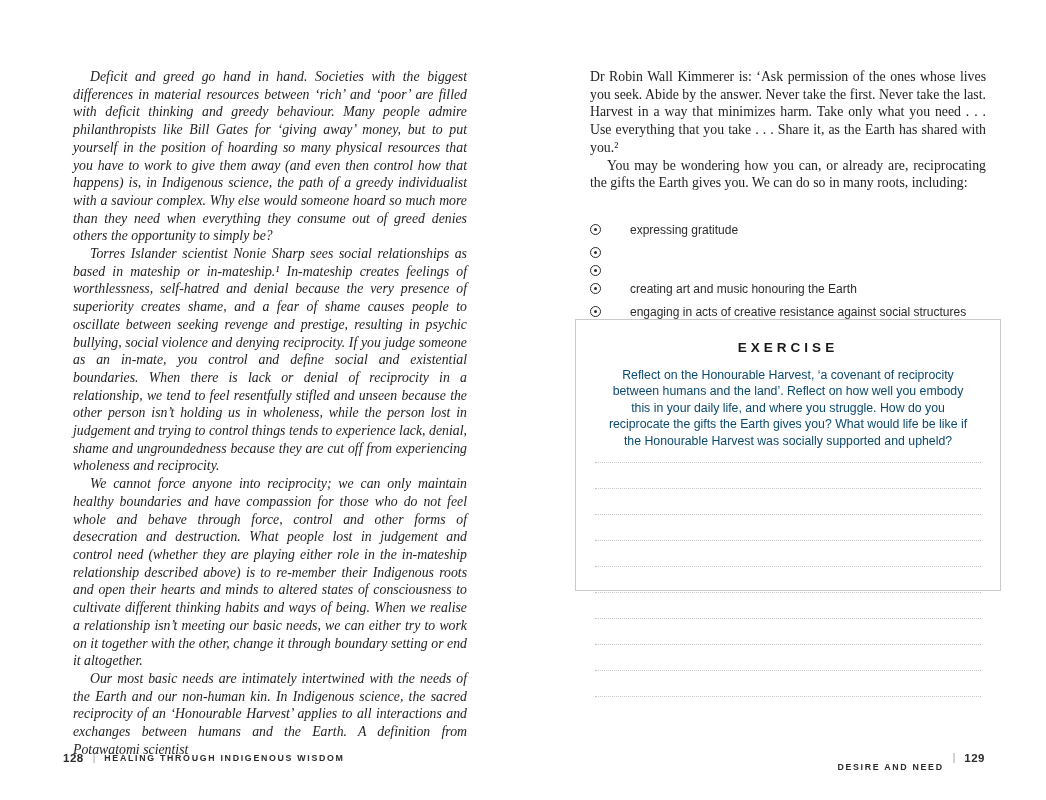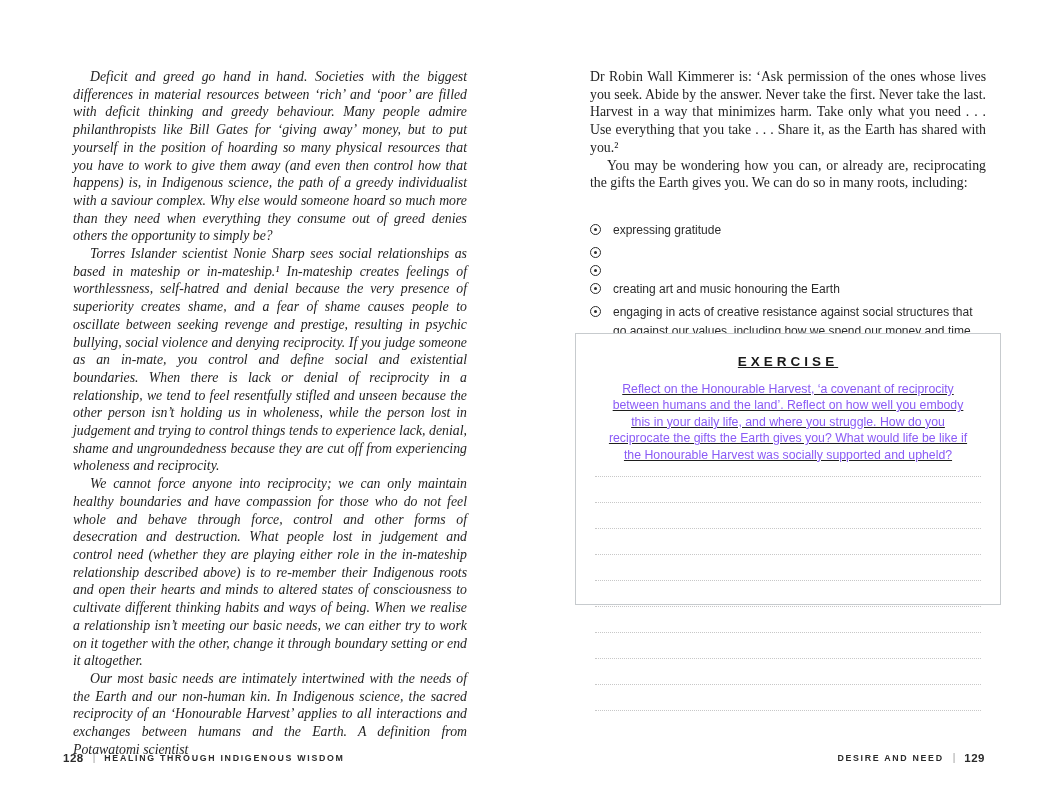--- a/index.html
+++ b/index.html
@@ -11,35 +11,35 @@
   .page-col.left{left:73px;width:394px;font-style:italic;}
   .page-col.right{left:590px;width:396px;}
   .body-par{
     font-size:13.8px;line-height:17.7px;text-align:justify;margin:0;
     color:#1e1e1e;
   }
   .body-par.indent{text-indent:17px;}
   
   .bullet-list{margin-top:29px;}
   .bullet-item{
-    display:flex;align-items:flex-start;gap:12px;margin-bottom:4px;
+    display:flex;align-items:flex-start;gap:29px;margin-bottom:4px;
     font-family:"Liberation Sans", sans-serif;font-size:12px;line-height:19px;color:#2b2b2b;
   }
   .bullet-icon{
     flex:0 0 auto;width:9px;height:9px;border:1.5px solid #2b2b2b;border-radius:50%;
     position:relative;margin-top:3px;
   }
   .bullet-icon::after{
     content:"";position:absolute;width:3px;height:3px;border-radius:50%;
     background:#2b2b2b;left:3px;top:3px;
   }
   
   .exercise-box{
-    position:absolute;left:575px;top:333px;width:426px;height:272px;
-    border:1px solid #c7cbce;box-sizing:border-box;background:#ffffff;text-decoration:underline;
+    position:absolute;left:575px;top:319px;width:426px;height:272px;
+    border:1px solid #c7cbce;box-sizing:border-box;background:#ffffff;
   }
   .exercise-title{
     margin-top:20px;text-align:center;
     font-family:"Liberation Sans", sans-serif;font-weight:bold;
     font-size:13.5px;letter-spacing:4px;color:#191919;
   }
   .exercise-prompt{
     width:372px;margin:12px auto 0 auto;text-align:center;
     font-family:"Liberation Sans", sans-serif;font-size:12.3px;line-height:16.4px;
   }
@@ -50,21 +50,21 @@
   .footer{
     position:absolute;top:752px;display:flex;
     font-family:"Liberation Sans", sans-serif;color:#2b2b2b;
   }
   .footer.left{left:63px;}
   .footer.right{right:61px;}
   .footer .page-num{font-weight:bold;font-size:11.5px;letter-spacing:0.5px;}
   .footer .sep{color:#9a9a9a;font-weight:normal;font-size:10px;margin:0 9px;}
   .footer .chapter{font-weight:bold;font-size:8.8px;letter-spacing:1.7px;}
   .footer.left .chapter{margin-top:1px;}
-  .footer.right .chapter{margin-top:1px;}
+  .footer.right .chapter{margin-top:10px;}
 </style>
 </head>
 <body>
 
 <div class="page-col left">
   <p class="body-par indent">Deficit and greed go hand in hand. Societies with the biggest differences in material resources between ‘rich’ and ‘poor’ are filled with deficit thinking and greedy behaviour. Many people admire philanthropists like Bill Gates for ‘giving away’ money, but to put yourself in the position of hoarding so many physical resources that you have to work to give them away (and even then control how that happens) is, in Indigenous science, the path of a greedy individualist with a saviour complex. Why else would someone hoard so much more than they need when everything they consume out of greed denies others the opportunity to simply be?</p>
   <p class="body-par indent">Torres Islander scientist Nonie Sharp sees social relationships as based in mateship or in-mateship.¹ In-mateship creates feelings of worthlessness, self-hatred and denial because the very presence of superiority creates shame, and a fear of shame causes people to oscillate between seeking revenge and prestige, resulting in psychic bullying, social violence and denying reciprocity. If you judge someone as an in-mate, you control and define social and existential boundaries. When there is lack or denial of reciprocity in a relationship, we tend to feel resentfully stifled and unseen because the other person isn’t holding us in wholeness, while the person lost in judgement and trying to control things tends to experience lack, denial, shame and ungroundedness because they are cut off from experiencing wholeness and reciprocity.</p>
   <p class="body-par indent">We cannot force anyone into reciprocity; we can only maintain healthy boundaries and have compassion for those who do not feel whole and behave through force, control and other forms of desecration and destruction. What people lost in judgement and control need (whether they are playing either role in the in-mateship relationship described above) is to re-member their Indigenous roots and open their hearts and minds to altered states of consciousness to cultivate different thinking habits and ways of being. When we realise a relationship isn’t meeting our basic needs, we can either try to work on it together with the other, change it through boundary setting or end it altogether.</p>
   <p class="body-par indent">Our most basic needs are intimately intertwined with the needs of the Earth and our non-human kin. In Indigenous science, the sacred reciprocity of an ‘Honourable Harvest’ applies to all interactions and exchanges between humans and the Earth. A definition from Potawatomi scientist</p>
 </div>
@@ -90,21 +90,21 @@
     </div>
     <div class="bullet-item">
       <span class="bullet-icon"></span>
       <span>engaging in acts of creative resistance against social structures that go against our values, including how we spend our money and time.</span>
     </div>
   </div>
 </div>
 
 <div class="exercise-box">
   <div class="exercise-title">EXERCISE</div>
-  <div class="exercise-prompt" style="color: #8b5cf6;">Reflect on the Honourable Harvest, ‘a covenant of reciprocity between humans and the land’. Reflect on how well you embody this in your daily life, and where you struggle. How do you reciprocate the gifts the Earth gives you? What would life be like if the Honourable Harvest was socially supported and upheld?</div>
+  <div class="exercise-prompt" style="color: #0c4a6e;">Reflect on the Honourable Harvest, ‘a covenant of reciprocity between humans and the land’. Reflect on how well you embody this in your daily life, and where you struggle. How do you reciprocate the gifts the Earth gives you? What would life be like if the Honourable Harvest was socially supported and upheld?</div>
   <div class="writing-lines">
       <div class="writing-line"></div>
       <div class="writing-line"></div>
       <div class="writing-line"></div>
       <div class="writing-line"></div>
       <div class="writing-line"></div>
       <div class="writing-line"></div>
       <div class="writing-line"></div>
       <div class="writing-line"></div>
       <div class="writing-line"></div>

